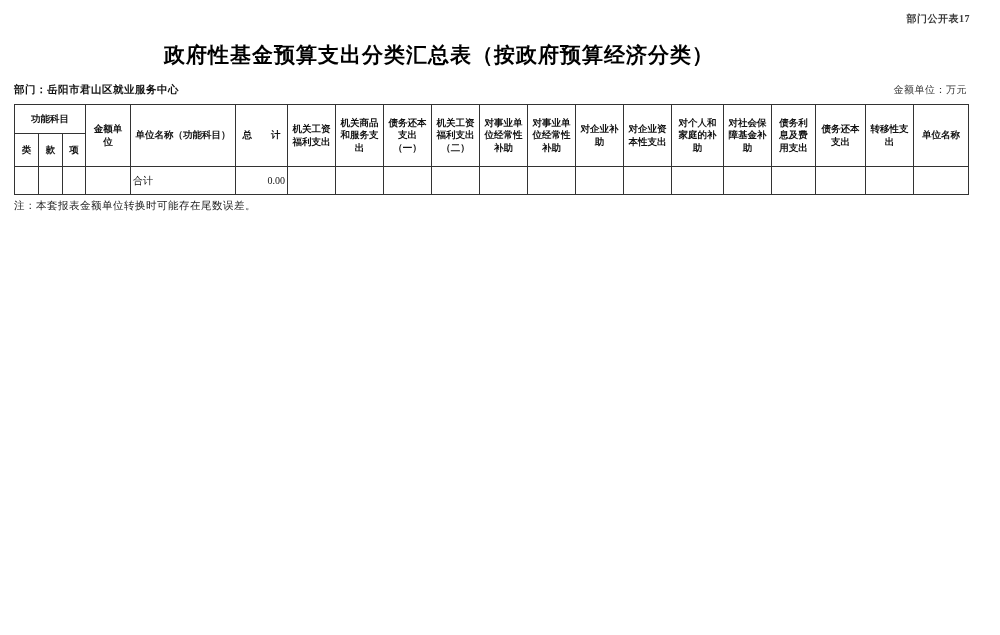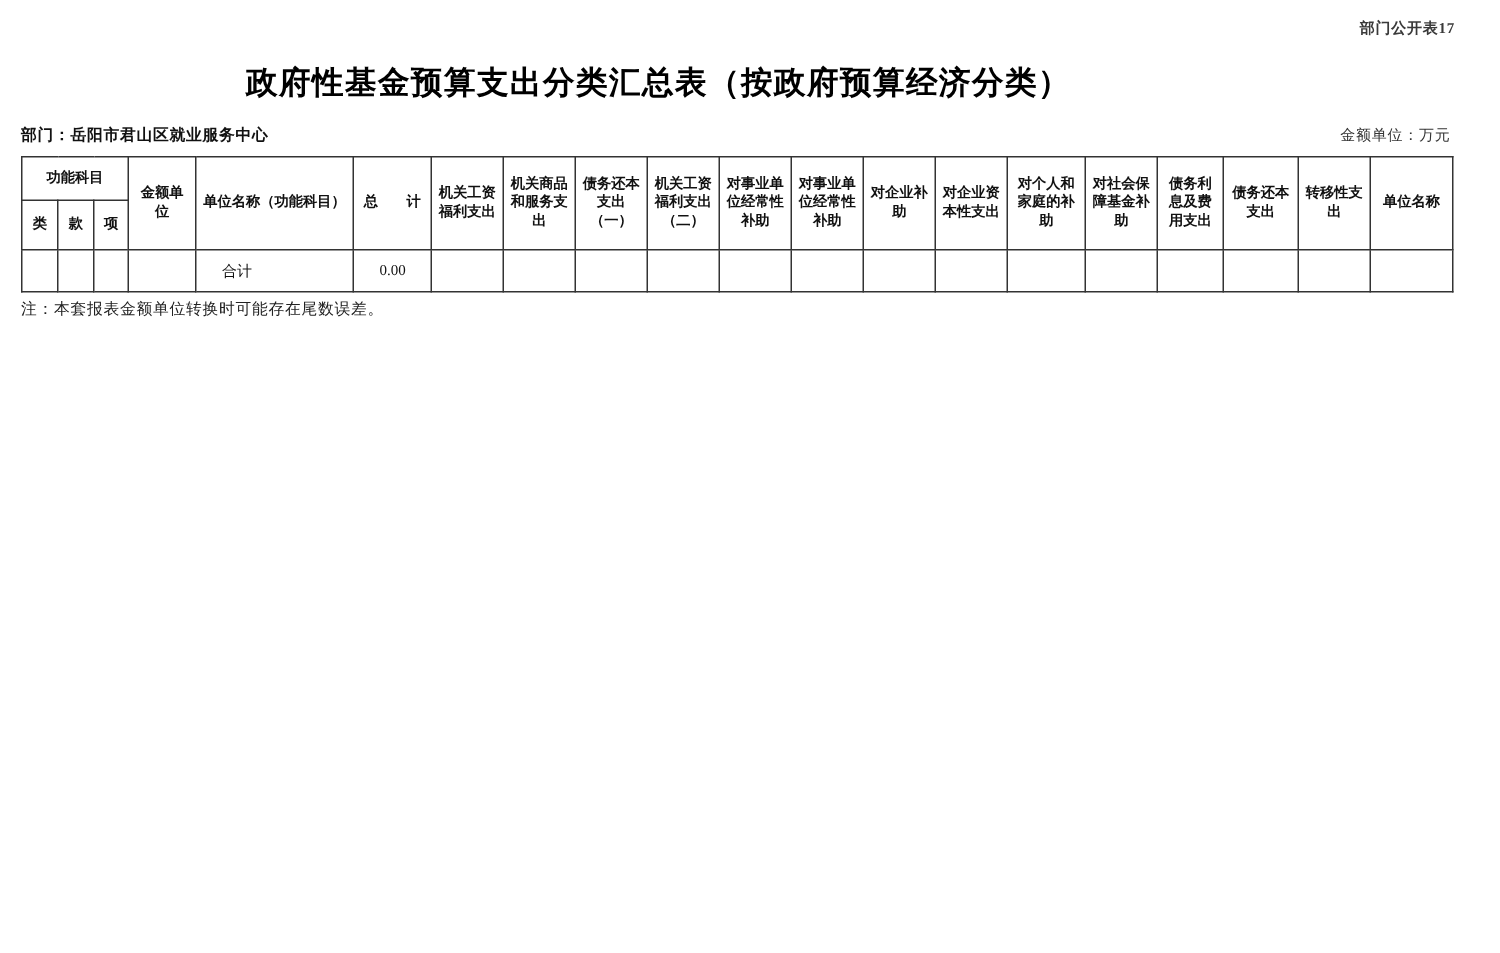--- a/index.html
+++ b/index.html
@@ -77,24 +77,24 @@
     word-break: break-all;
     margin-left: 32px;
   }
   tr.hrow-1 { height: 29px; }
   tr.hrow-2 { height: 33px; }
   tr.data-row { height: 28px; }
   table.budget-table td {
     font-size: 10px;
     color: #111;
     vertical-align: middle;
-    padding: 1px 17px;
+    padding: 1px 2px;
   }
   td.cell-name { text-align: left; }
-  td.cell-num { text-align: left; }
+  td.cell-num { text-align: right; }
   td.cell-empty { text-align: center; }
   .footnote {
     position: absolute;
     top: 199px;
     left: 14px;
     font-size: 10.5px;
     color: #222;
     letter-spacing: 0.5px;
   }
 </style>

